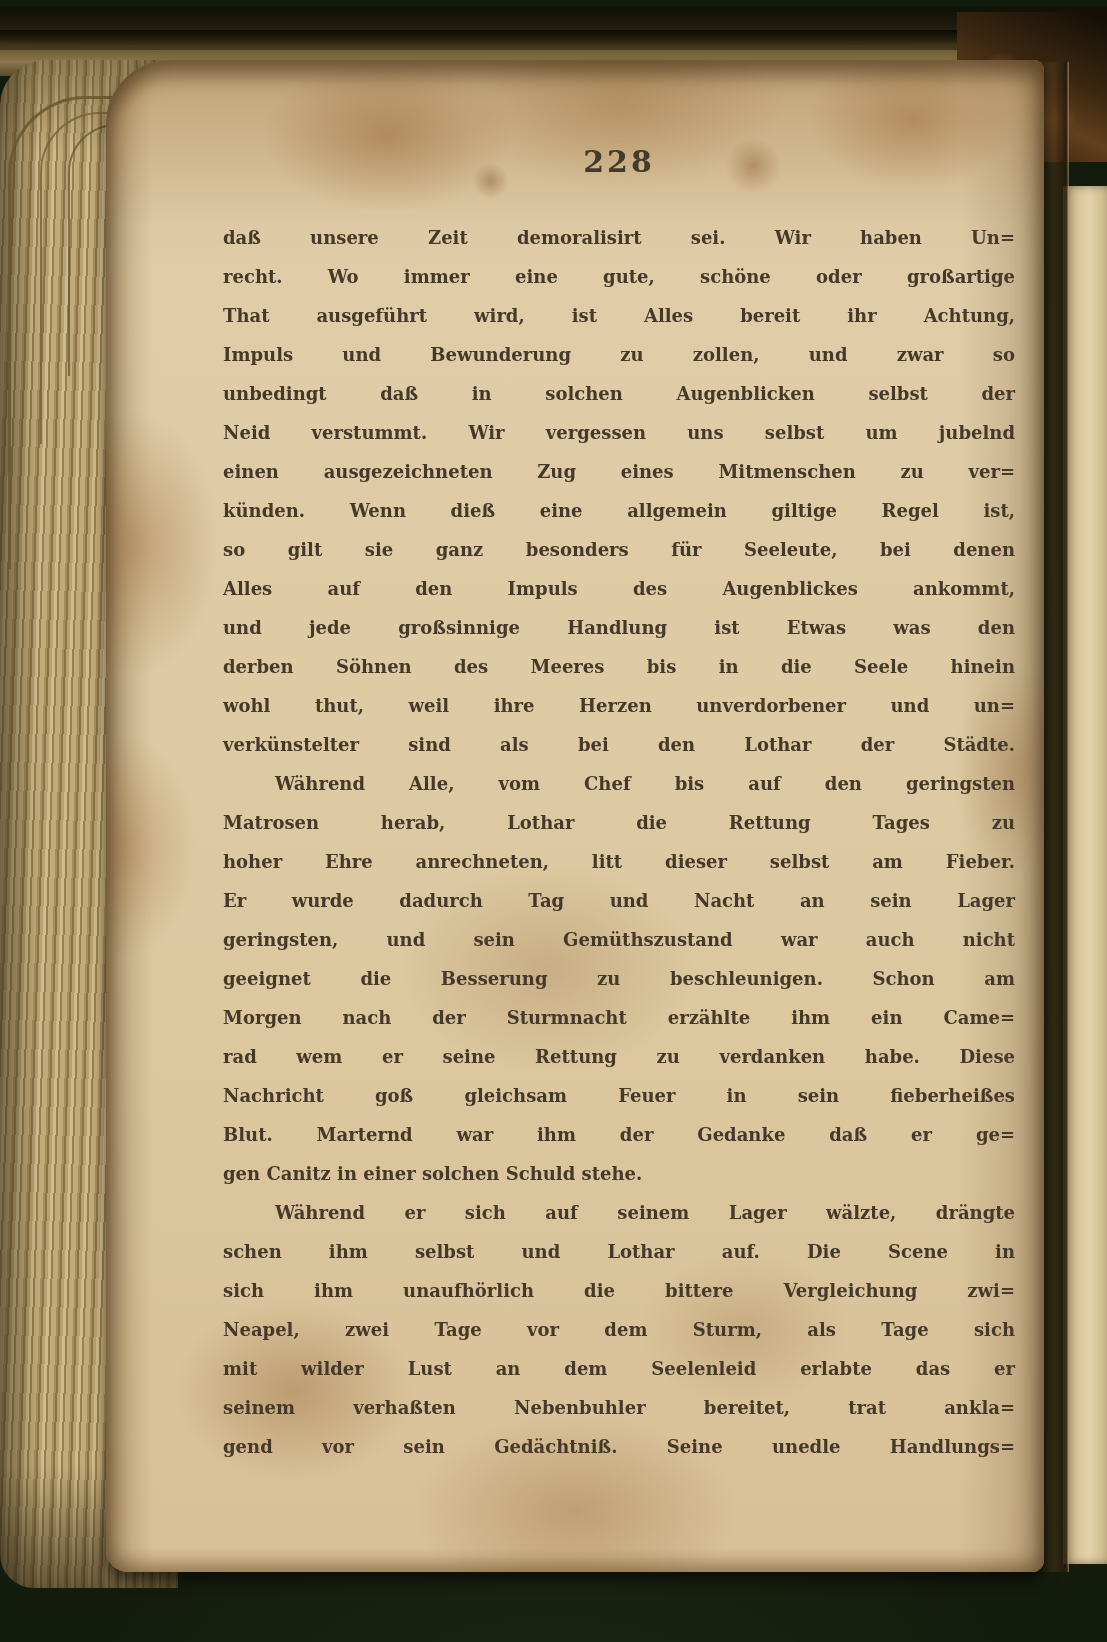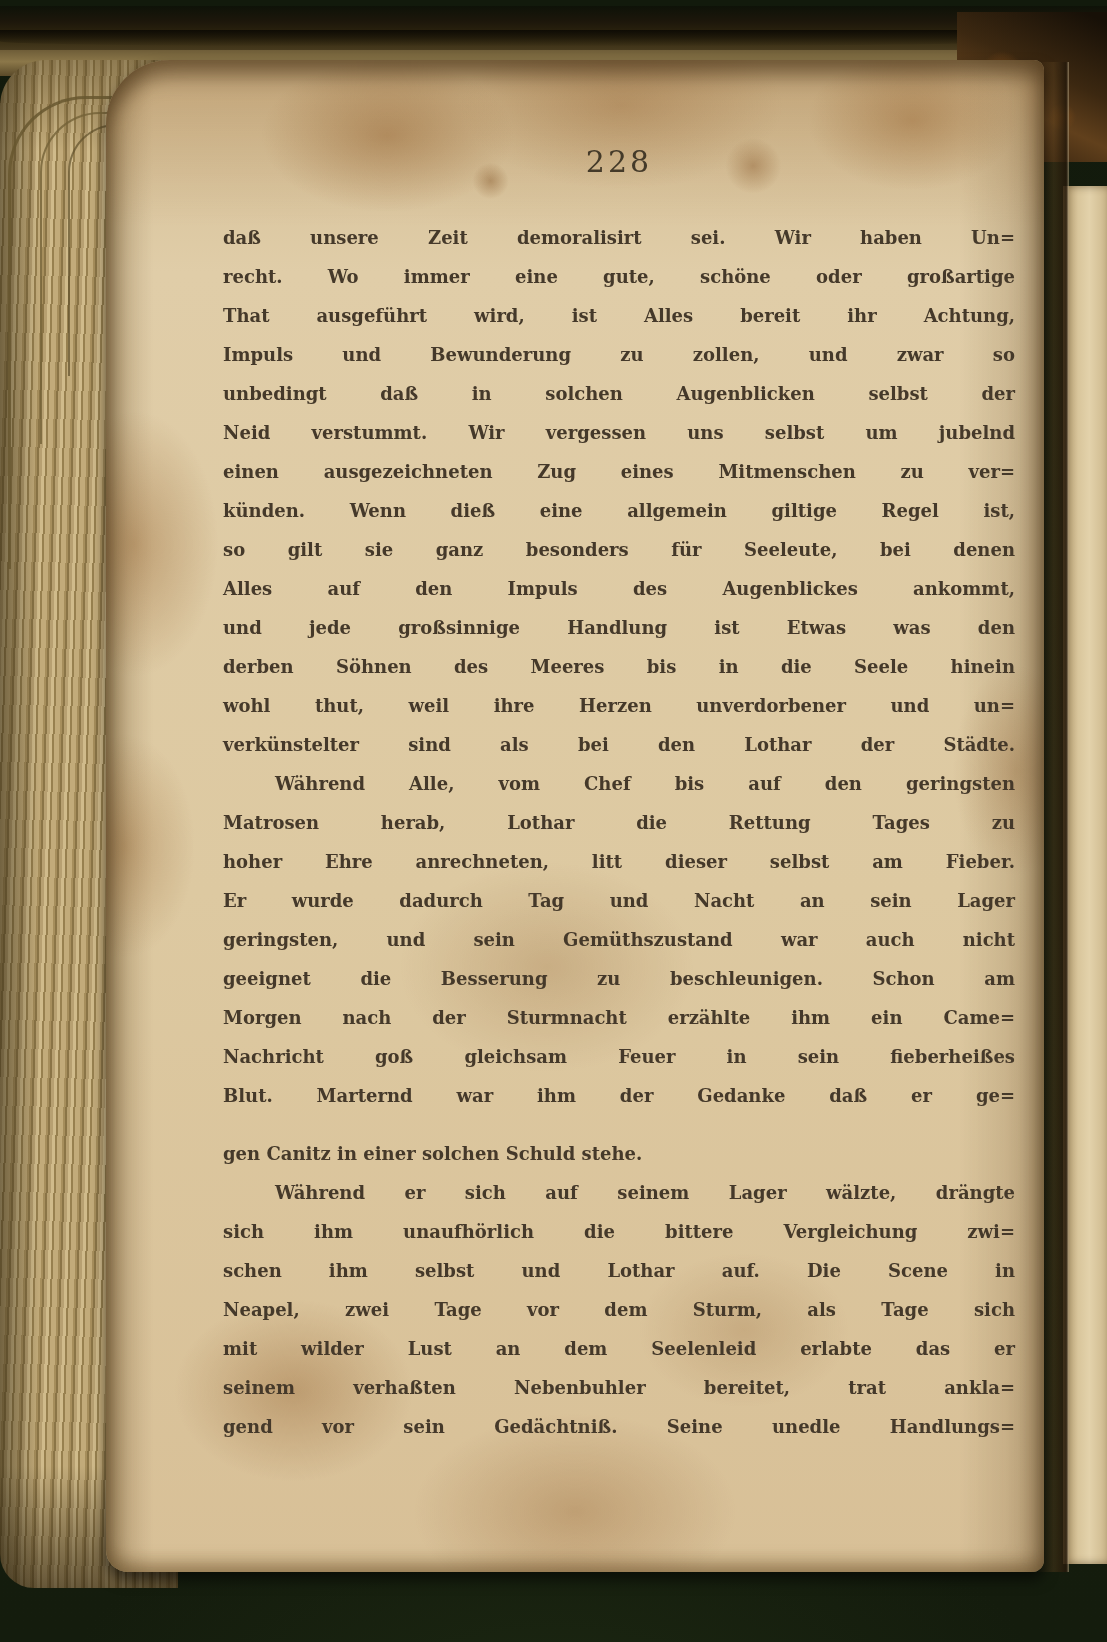--- a/index.html
+++ b/index.html
@@ -81,28 +81,28 @@
       radial-gradient(ellipse 210px 150px at 47% 60%, rgba(150,102,50,.22), transparent 70%),
       radial-gradient(ellipse 170px 130px at 20% 88%, rgba(158,108,54,.34), transparent 70%),
       radial-gradient(ellipse 230px 140px at 50% 96%, rgba(158,108,54,.3), transparent 70%),
       radial-gradient(ellipse 150px 110px at 68% 84%, rgba(150,102,50,.2), transparent 70%),
       radial-gradient(ellipse 90px 150px at 97% 47%, rgba(150,102,50,.26), transparent 70%),
       linear-gradient(to bottom, rgba(173,123,66,.28), rgba(173,123,66,0) 11%),
       linear-gradient(to right, rgba(110,85,45,.3), rgba(110,85,45,0) 5%, rgba(110,85,45,0) 91%, rgba(110,85,45,.26) 100%);
   }
   .page-number{
     position:absolute;left:117px;top:84px;width:792px;
-    text-align:center;font-size:30px;font-weight:400;color:#443a29;letter-spacing:3px;
+    text-align:center;font-size:30px;font-weight:700;color:#443a29;letter-spacing:3px;
   }
   .text-block{
     position:absolute;left:117px;top:158px;width:792px;
     font-size:18px;font-weight:700;color:#45392a;
   }
   .line{height:39px;line-height:39px;text-align:justify;text-align-last:justify;white-space:normal;overflow:visible;}
-  .line.no-just{text-align:left;text-align-last:left;margin-top:19px;}
+  .line.no-just{text-align:left;text-align-last:left;}
   .line.indent{padding-left:52px;}
   .paragraph{margin:0;}
 </style>
 </head>
 <body>
 
 <div class="scene">
   <div class="cover-top"></div>
   <div class="cover-top-wave"></div>
   <div class="pages-top-edge"></div>
@@ -137,28 +137,29 @@
           <div class="line">verkünstelter sind als bei den Lothar der Städte.</div>
         </div>
         <div class="paragraph">
           <div class="line indent">Während Alle, vom Chef bis auf den geringsten</div>
           <div class="line">Matrosen herab, Lothar die Rettung Tages zu</div>
           <div class="line">hoher Ehre anrechneten, litt dieser selbst am Fieber.</div>
           <div class="line">Er wurde dadurch Tag und Nacht an sein Lager</div>
           <div class="line">geringsten, und sein Gemüthszustand war auch nicht</div>
           <div class="line">geeignet die Besserung zu beschleunigen.  Schon am</div>
           <div class="line">Morgen nach der Sturmnacht erzählte ihm ein Came=</div>
+          <div class="line">rad wem er seine Rettung zu verdanken habe.  Diese</div>
           <div class="line">Nachricht goß gleichsam Feuer in sein fieberheißes</div>
           <div class="line">Blut.  Marternd war ihm der Gedanke daß er ge=</div>
           <div class="line no-just">gen Canitz in einer solchen Schuld stehe.</div>
         </div>
         <div class="paragraph">
           <div class="line indent">Während er sich auf seinem Lager wälzte, drängte</div>
+          <div class="line">schen ihm selbst und Lothar auf.  Die Scene in</div>
           <div class="line">sich ihm unaufhörlich die bittere Vergleichung zwi=</div>
-          <div class="line">schen ihm selbst und Lothar auf.  Die Scene in</div>
           <div class="line">Neapel, zwei Tage vor dem Sturm, als Tage sich</div>
           <div class="line">mit wilder Lust an dem Seelenleid erlabte das er</div>
           <div class="line">seinem verhaßten Nebenbuhler bereitet, trat ankla=</div>
           <div class="line">gend vor sein Gedächtniß.  Seine unedle Handlungs=</div>
         </div>
       </div>
   </div>
 </div>
 
 </body></html>

